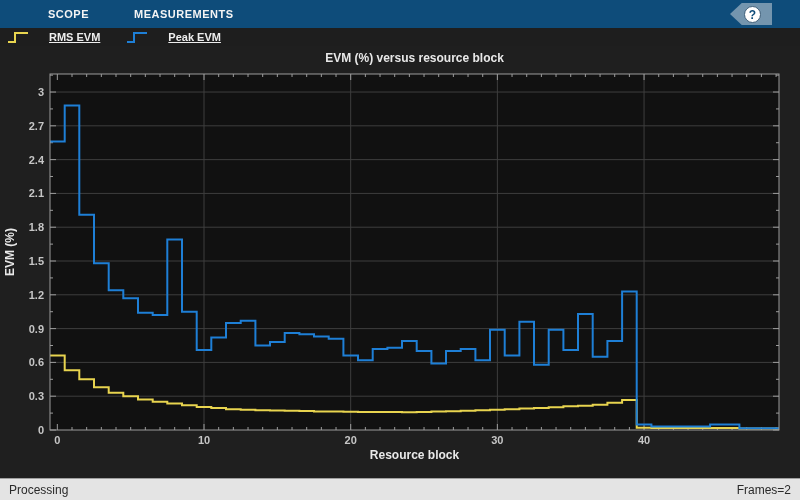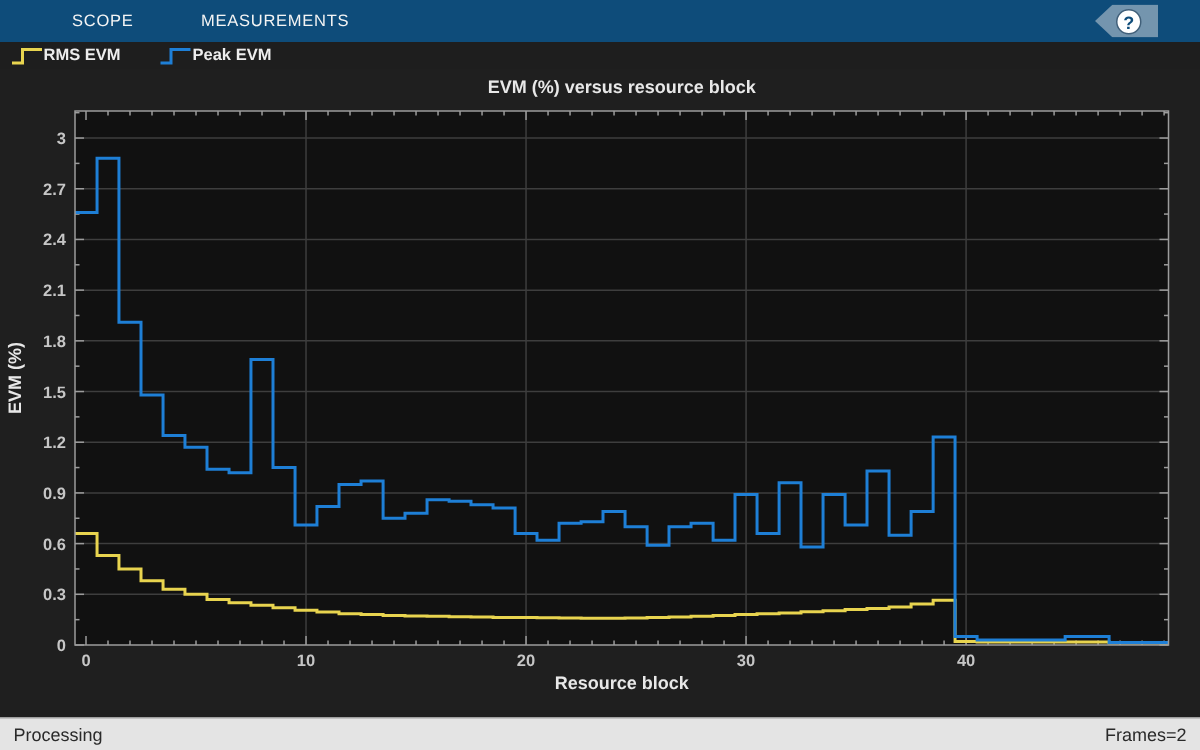--- a/index.html
+++ b/index.html
@@ -11,21 +11,21 @@
     position: relative;
   }
   
   .toolbar {
     height: 28px; flex: 0 0 28px;
     background: #0e4c7a;
     display: flex; align-items: center;
     padding-left: 35px; gap: 32px;
   }
   .tab {
-    color: #f4f4f4; font-size: 11px; font-weight: normal;
+    color: #f4f4f4; font-size: 11px; font-weight: bold;
     letter-spacing: 0.5px; cursor: default; background: none; border: none;
     font-family: "Liberation Sans", sans-serif;
     padding-left: 13px;
   }
   .help-tag {
     margin-left: auto; margin-right: 28px;
     width: 42px; height: 22px;
     background: #7495ae;
     clip-path: polygon(0 50%, 28% 0, 100% 0, 100% 100%, 28% 100%);
     display: flex; align-items: center; justify-content: flex-start;
@@ -39,22 +39,22 @@
     border: 1px solid #41607a;
   }
   
   .legendbar {
     height: 18px; flex: 0 0 18px;
     background: #1e1e1e;
     display: flex; align-items: center;
     padding-left: 7px; gap: 26px;
   }
   .legend-item {
-    display: flex; align-items: center; gap: 0;
-    color: #ededed; font-size: 11px; font-weight: bold; cursor: pointer;
+    display: flex; align-items: center; gap: 20px;
+    color: #ededed; font-size: 11px; font-weight: bold; cursor: pointer; text-decoration: underline;
   }
   .legend-item svg { display: block; }
   
   .plot { height: 432px; flex: 0 0 432px; position: relative; background: #1f1f1f; }
   .plot svg { display: block; }
   
   .statusbar {
     height: 22px; flex: 0 0 22px;
     background: #e4e4e4; border-top: 1px solid #9f9f9f;
     display: flex; align-items: center; justify-content: space-between;

